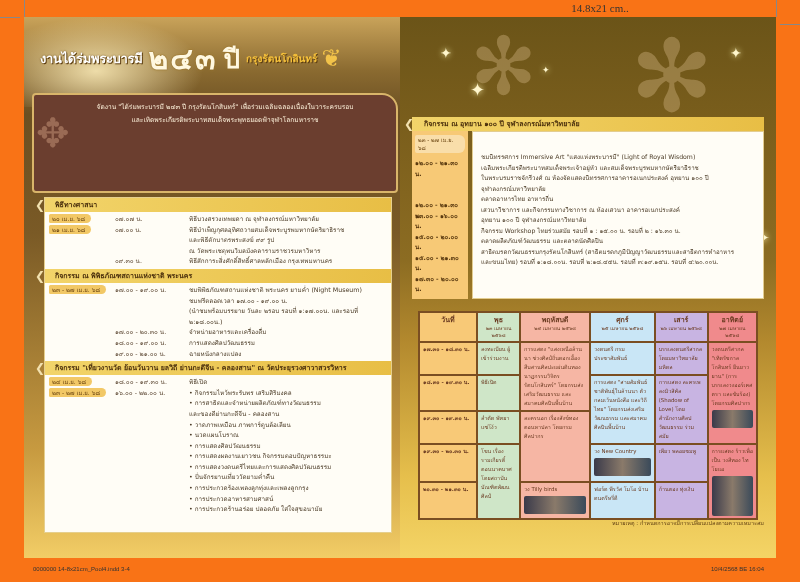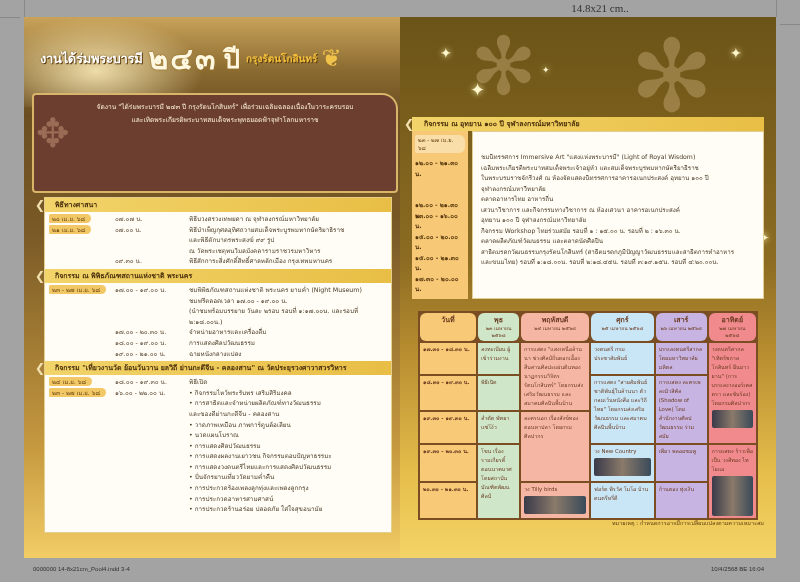--- a/index.html
+++ b/index.html
@@ -1,17 +1,17 @@
 <!DOCTYPE html>
 <html><head>
 <meta charset="utf-8">
 <style>
   * { box-sizing: border-box; margin: 0; padding: 0; }
   html, body { width: 800px; height: 582px; overflow: hidden; background: #ffffff; font-family: "DejaVu Sans", sans-serif; }
-  .sheet { position: relative; width: 800px; height: 582px; background: #a3a3a3; }
+  .sheet { position: relative; width: 800px; height: 582px; background: #f97316; }
   .crop-label { position: absolute; top: 2px; left: 400px; width: 400px; text-align: center; font-family: "Liberation Serif", serif; font-size: 11px; color: #333; }
   .crop-mark { position: absolute; background: #888; }
   .footer-left { position: absolute; left: 33px; top: 566px; font-size: 6px; color: #333; font-family: "Liberation Sans", sans-serif; }
   .footer-right { position: absolute; right: 36px; top: 566px; font-size: 6px; color: #333; font-family: "Liberation Sans", sans-serif; }
 
   
   .page-left { position: absolute; left: 24px; top: 17px; width: 376px; height: 541px; overflow: hidden;
     background: linear-gradient(180deg, #c9a35a 0%, #8a6a30 10%, #6b4f22 18%, #7a5a26 40%, #c79a40 80%, #f2cd66 100%); }
   .page-left .glow { position: absolute; left: 0; top: 0; width: 180px; height: 90px; background: radial-gradient(ellipse at 40% 60%, rgba(255,240,190,.85), rgba(255,240,190,0) 70%); }
   .banner { position: absolute; left: 16px; top: 16px; width: 360px; height: 50px; display: flex; align-items: center; }
@@ -45,21 +45,21 @@
   .r-head .chev { position: absolute; left: -8px; top: -1px; color: #f3e2b0; font-size: 12px; line-height: 16px; }
   .r-body { position: absolute; left: 0; top: 14px; width: 352px; height: 168px; display: flex; }
   .r-times { width: 56px; background: #f7c976; padding: 4px 3px; }
   .r-datepill { font-size: 5.6px; color: #6a4410; background: #f9deaa; padding: 1px 3px; border-radius: 2px 6px 6px 2px; margin-bottom: 5px; display: inline-block; }
   .r-time { font-size: 6.2px; line-height: 10.5px; color: #5a3a10; font-weight: bold; }
   .r-desc { flex: 1; margin-left: 4px; background: #fffdf6; border: 1px solid #e3cd90; padding: 20px 6px 4px 8px; }
   .r-desc div { font-size: 6.2px; line-height: 10.5px; color: #4a3a25; }
 
   .sched { position: absolute; left: 18px; top: 294px; width: 340px; border-collapse: separate; border-spacing: 2px; background: #7a4e22; }
   .sched th, .sched td { font-size: 5.4px; line-height: 9px; vertical-align: top; padding: 2px 3px; color: #6a3a20; }
-  .sched th { text-align: center; font-size: 7px; line-height: 10px; border-radius: 6px; }
+  .sched th { text-align: center; font-size: 7px; line-height: 10px; }
   .sched th .sub { display: block; font-size: 5px; line-height: 7px; font-weight: normal; }
   .c-time { background: #f8c977; width: 56px; font-weight: bold; }
   .c-wed { background: #cfe6c8; }
   .c-thu { background: #f6b6a4; }
   .c-fri { background: #c9e6f6; }
   .c-sat { background: #c8b4e2; }
   .c-sun { background: #f08a8c; }
   .photo { display: block; margin-top: 2px; height: 18px; border-radius: 2px; background: linear-gradient(90deg,#3a3a4a,#8a7a6a,#3a4a5a); }
   .note { position: absolute; left: 12px; top: 502px; width: 352px; text-align: right; font-size: 5.5px; color: #5a3a10; }
 </style>

